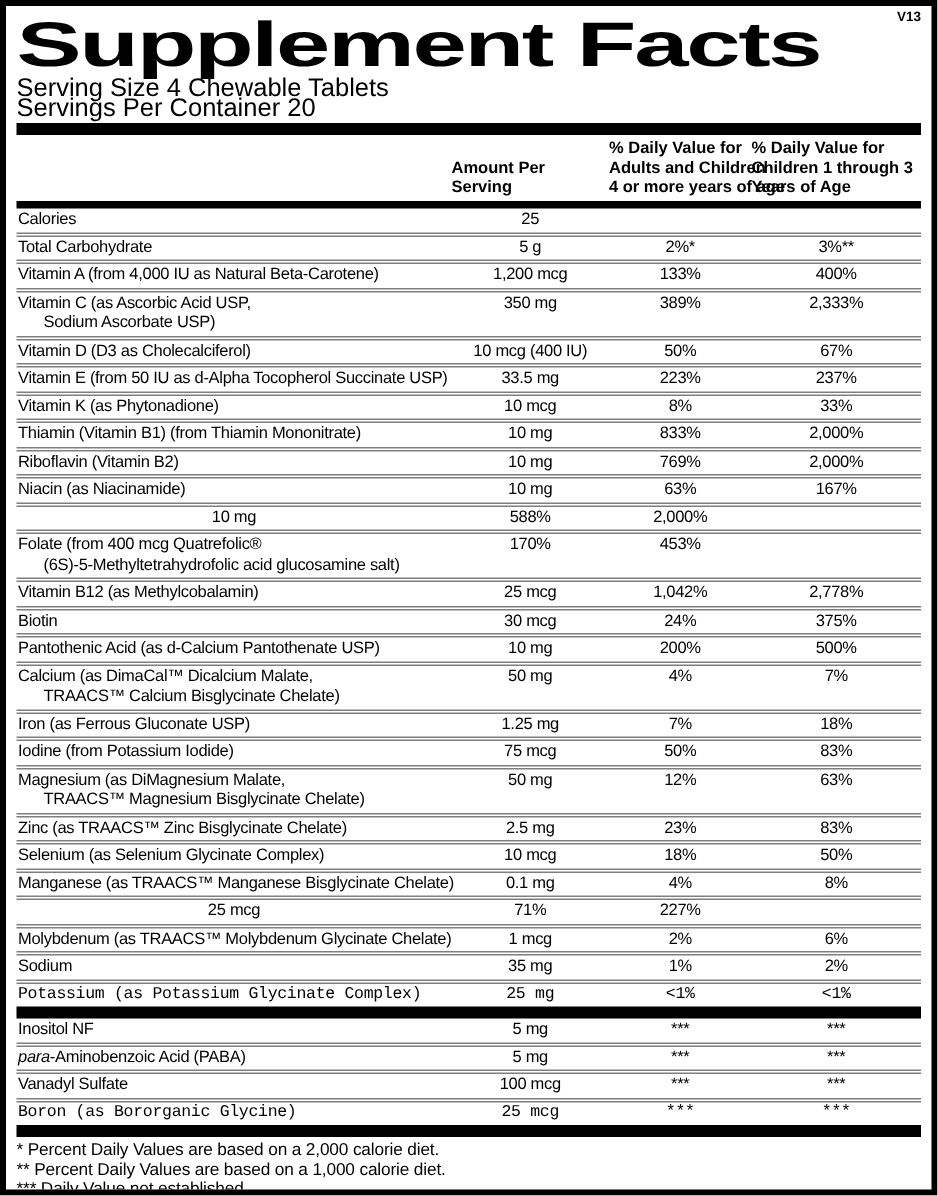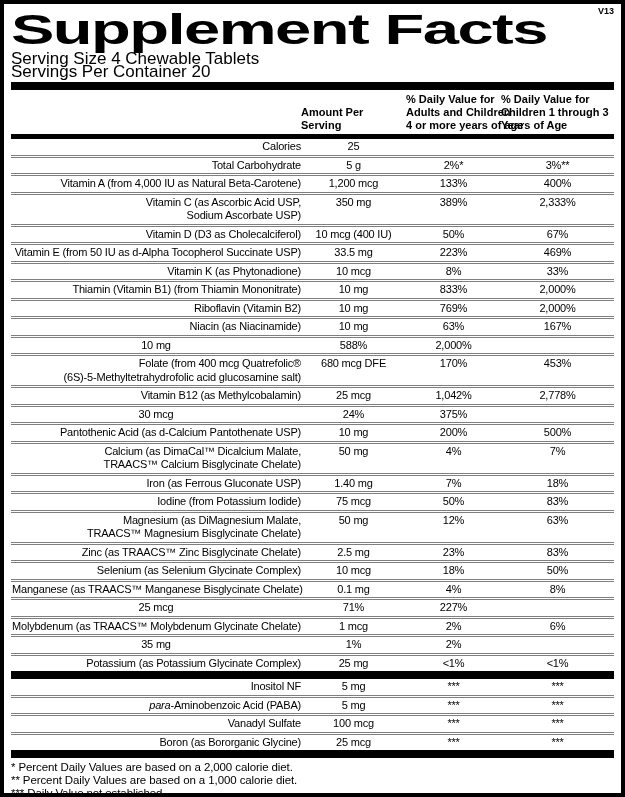--- a/index.html
+++ b/index.html
@@ -27,22 +27,22 @@
     display:grid; grid-template-columns:290px 105px 95px 113px;
     align-items:end; font-weight:bold; font-size:11px; line-height:13px;
     padding:3px 0 2px 0;
   }
   .hcell {text-align:left; white-space:pre;}
   .row {
     display:grid; grid-template-columns:290px 105px 95px 113px;
     font-size:11px; line-height:13.5px; letter-spacing:-0.2px;
     padding:1px 0; border-bottom:3px double #7f7f7f;
   }
-  .rows-group .row:last-child {border-bottom:none;}
-  .cell.name {text-align:right; white-space:nowrap; padding-left:1px;}
+  .rows-group .row:last-child {border-bottom:none;font-family:Liberation Mono, monospace;}
+  .cell.name {text-align:left; white-space:nowrap; padding-left:1px;}
   .name2 {padding-left:17px;}
   .cell.num {text-align:center; white-space:nowrap;}
   .footnotes {font-size:11.5px; line-height:13px; padding-top:3px; letter-spacing:-0.1px;}
 </style>
 </head>
 <body>
 
 <div class="label">
 
   <div class="title-row">
@@ -98,21 +98,21 @@
       <div class="row">
         <div class="cell name">Vitamin D (D3 as Cholecalciferol)</div>
         <div class="cell num">10 mcg (400 IU)</div>
         <div class="cell num">50%</div>
         <div class="cell num">67%</div>
       </div>
       <div class="row">
         <div class="cell name">Vitamin E (from 50 IU as d-Alpha Tocopherol Succinate USP)</div>
         <div class="cell num">33.5 mg</div>
         <div class="cell num">223%</div>
-        <div class="cell num">469%</div>
+        <div class="cell num">237%</div>
       </div>
       <div class="row">
         <div class="cell name">Vitamin K (as Phytonadione)</div>
         <div class="cell num">10 mcg</div>
         <div class="cell num">8%</div>
         <div class="cell num">33%</div>
       </div>
       <div class="row">
         <div class="cell name">Thiamin (Vitamin B1) (from Thiamin Mononitrate)</div>
         <div class="cell num">10 mg</div>
@@ -131,50 +131,50 @@
         <div class="cell num">63%</div>
         <div class="cell num">167%</div>
       </div>
       <div class="row">
         <div class="cell num">10 mg</div>
         <div class="cell num">588%</div>
         <div class="cell num">2,000%</div>
       </div>
       <div class="row">
         <div class="cell name">Folate (from 400 mcg Quatrefolic®<div class="name2">(6S)-5-Methyltetrahydrofolic acid glucosamine salt)</div></div>
-        <div class="cell num">680 mcg DFE</div>
         <div class="cell num">170%</div>
         <div class="cell num">453%</div>
       </div>
       <div class="row">
         <div class="cell name">Vitamin B12 (as Methylcobalamin)</div>
         <div class="cell num">25 mcg</div>
         <div class="cell num">1,042%</div>
         <div class="cell num">2,778%</div>
       </div>
       <div class="row">
+        <div class="cell name">Biotin</div>
         <div class="cell num">30 mcg</div>
         <div class="cell num">24%</div>
         <div class="cell num">375%</div>
       </div>
       <div class="row">
         <div class="cell name">Pantothenic Acid (as d-Calcium Pantothenate USP)</div>
         <div class="cell num">10 mg</div>
         <div class="cell num">200%</div>
         <div class="cell num">500%</div>
       </div>
       <div class="row">
         <div class="cell name">Calcium (as DimaCal™ Dicalcium Malate,<div class="name2">TRAACS™ Calcium Bisglycinate Chelate)</div></div>
         <div class="cell num">50 mg</div>
         <div class="cell num">4%</div>
         <div class="cell num">7%</div>
       </div>
       <div class="row">
         <div class="cell name">Iron (as Ferrous Gluconate USP)</div>
-        <div class="cell num">1.40 mg</div>
+        <div class="cell num">1.25 mg</div>
         <div class="cell num">7%</div>
         <div class="cell num">18%</div>
       </div>
       <div class="row">
         <div class="cell name">Iodine (from Potassium Iodide)</div>
         <div class="cell num">75 mcg</div>
         <div class="cell num">50%</div>
         <div class="cell num">83%</div>
       </div>
       <div class="row">
@@ -206,20 +206,21 @@
         <div class="cell num">71%</div>
         <div class="cell num">227%</div>
       </div>
       <div class="row">
         <div class="cell name">Molybdenum (as TRAACS™ Molybdenum Glycinate Chelate)</div>
         <div class="cell num">1 mcg</div>
         <div class="cell num">2%</div>
         <div class="cell num">6%</div>
       </div>
       <div class="row">
+        <div class="cell name">Sodium</div>
         <div class="cell num">35 mg</div>
         <div class="cell num">1%</div>
         <div class="cell num">2%</div>
       </div>
       <div class="row">
         <div class="cell name">Potassium (as Potassium Glycinate Complex)</div>
         <div class="cell num">25 mg</div>
         <div class="cell num">&lt;1%</div>
         <div class="cell num">&lt;1%</div>
       </div>

